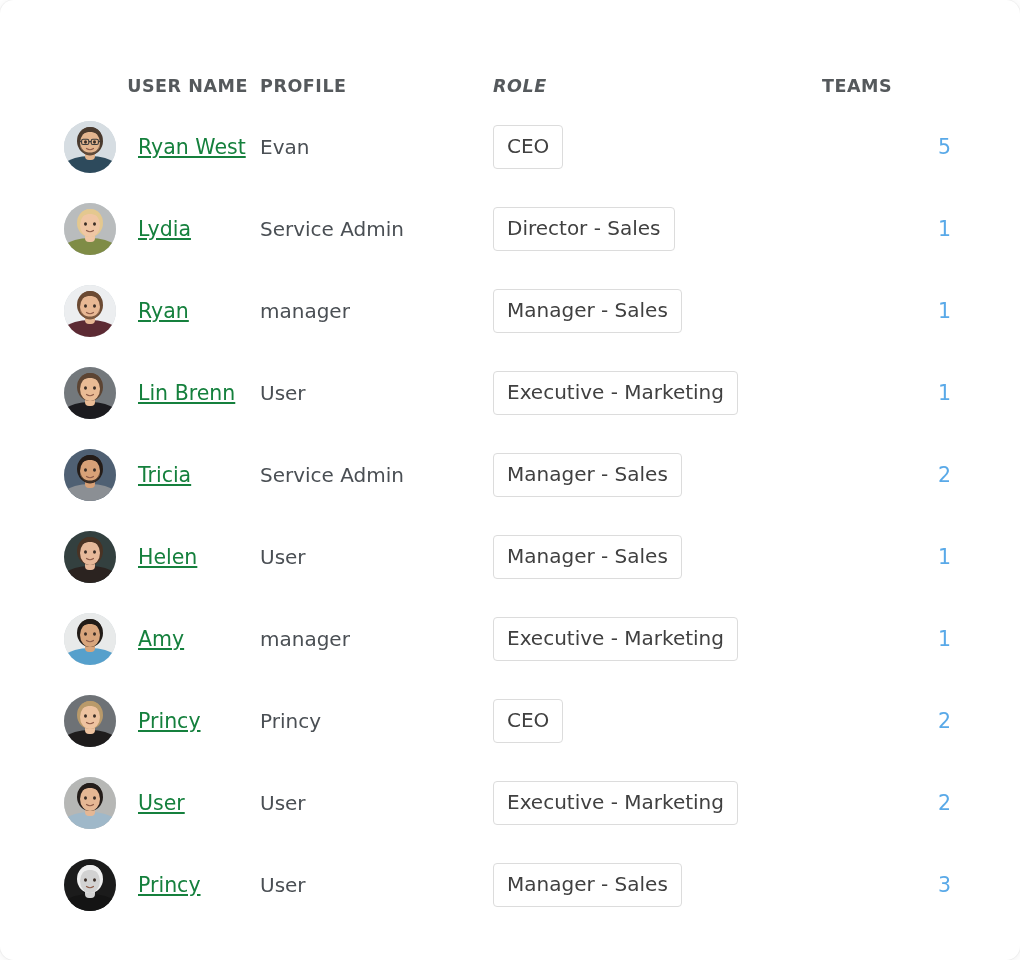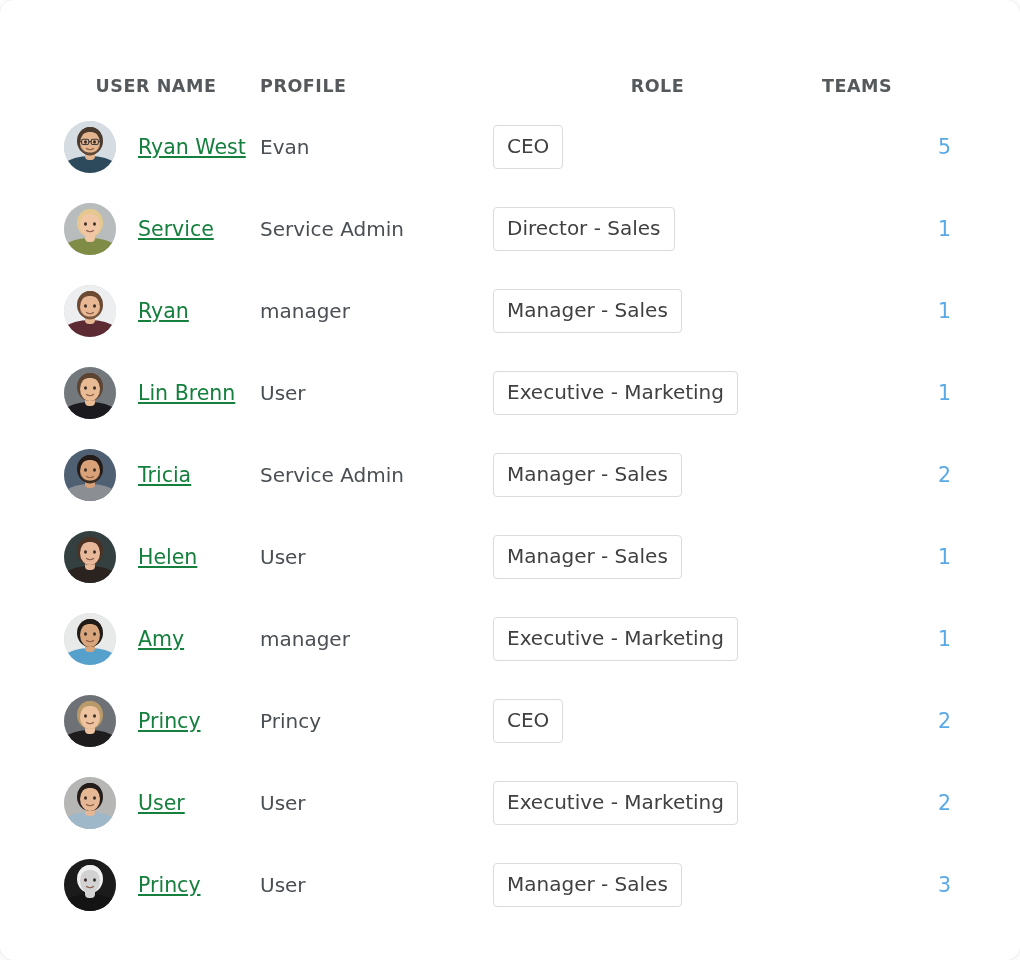--- a/index.html
+++ b/index.html
@@ -47,25 +47,25 @@
     font-weight: bold;
     letter-spacing: 0.55px;
     color: #55595c;
     text-transform: uppercase;
     font-family: "DejaVu Sans", "Liberation Sans", sans-serif;
   }
   thead th .hd {
     display: block;
     padding-bottom: 10px;
   }
-  th.th-user    { text-align: center; }
+  th.th-user    { text-align: right; }
   th.th-user .hd    { padding-left: 64px; }
   th.th-profile { text-align: left; }
   th.th-profile .hd { padding-left: 12px; }
-  th.th-role    { text-align: center; }
+  th.th-role    { text-align: left; font-style: italic; }
   th.th-role .hd    { padding-left: 13px; }
   th.th-teams   { text-align: left; }
   th.th-teams .hd   { padding-right: 69px; }
 
   
   tbody tr { height: 82px; }
   tbody td {
     padding: 0;
     vertical-align: middle;
     font-size: 20px;
@@ -204,21 +204,21 @@
                   <path d="M -4 52 C -4 41 10 35 26 35 C 42 35 56 41 56 52 Z" fill="#7f8c46"></path>
                   <rect x="21" y="28" width="10" height="11" rx="4" fill="#f0c6a4"></rect>
                   <ellipse cx="26" cy="20" rx="13" ry="14" fill="#e4c88f"></ellipse>
                   <ellipse cx="26" cy="22" rx="10" ry="12" fill="#f0c6a4"></ellipse>
                   <path d="M 14 18 C 15 9 22 6 26 6 C 31 6 38 9 38 18 C 35 13 31 11 26 11 C 21 11 17 13 14 18 Z" fill="#e4c88f"></path>
                   <ellipse cx="21.5" cy="21" rx="1.5" ry="1.7" fill="#3a2d26"></ellipse>
                   <ellipse cx="30.5" cy="21" rx="1.5" ry="1.7" fill="#3a2d26"></ellipse>
                   <path d="M 22.5 27.5 Q 26 30 29.5 27.5" stroke="#8d5c49" stroke-width="1.2" fill="none" stroke-linecap="round"></path>
                 </svg>
               </div>
-              <a class="user-name" href="#">Service</a>
+              <a class="user-name" href="#">Lydia</a>
             </div>
           </td>
           <td>
             <div class="profile-cell">Service Admin</div>
           </td>
           <td>
             <div class="role-cell"><span class="role-chip">Director - Sales</span></div>
           </td>
           <td>
             <div class="teams-cell">1</div>

